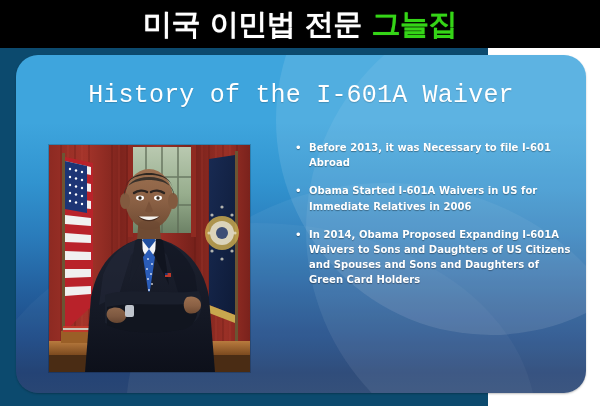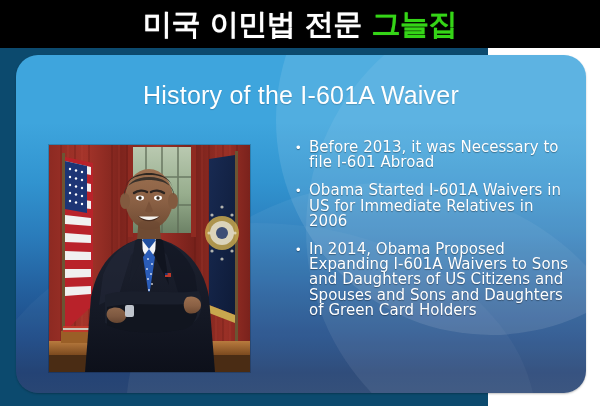--- a/index.html
+++ b/index.html
@@ -107,21 +107,21 @@
   }
 
   
   #slide-title {
     position: absolute;
     left: 0;
     top: 27px;
     width: 570px;
     text-align: center;
     color: #ffffff;
-    font-family: Liberation Sans, sans-serif;
+    font-family: Liberation Mono, monospace;
     font-size: 25px;
     font-weight: 400;
     letter-spacing: 0.2px;
     line-height: 1.1;
     text-shadow: 0 1px 1px rgba(0,0,0,0.18);
   }
 
   
   #photo-frame {
     position: absolute;
@@ -155,22 +155,22 @@
     width: 13px;
     color: #ffffff;
     font-size: 13px;
     line-height: 15px;
     text-shadow: 0 1px 1px rgba(0,0,0,0.35);
   }
   .bullet-text {
     flex: 1 1 auto;
     color: #ffffff;
     font-family: "DejaVu Sans", "Liberation Sans", sans-serif;
-    font-size: 15px;
-    font-weight: normal;
+    font-size: 10px;
+    font-weight: bold;
     line-height: 15.2px;
     letter-spacing: 0.05px;
     text-shadow: 0 1px 1px rgba(0,0,0,0.35);
   }
 </style>
 </head>
 <body>
 
 <div id="page">
 

